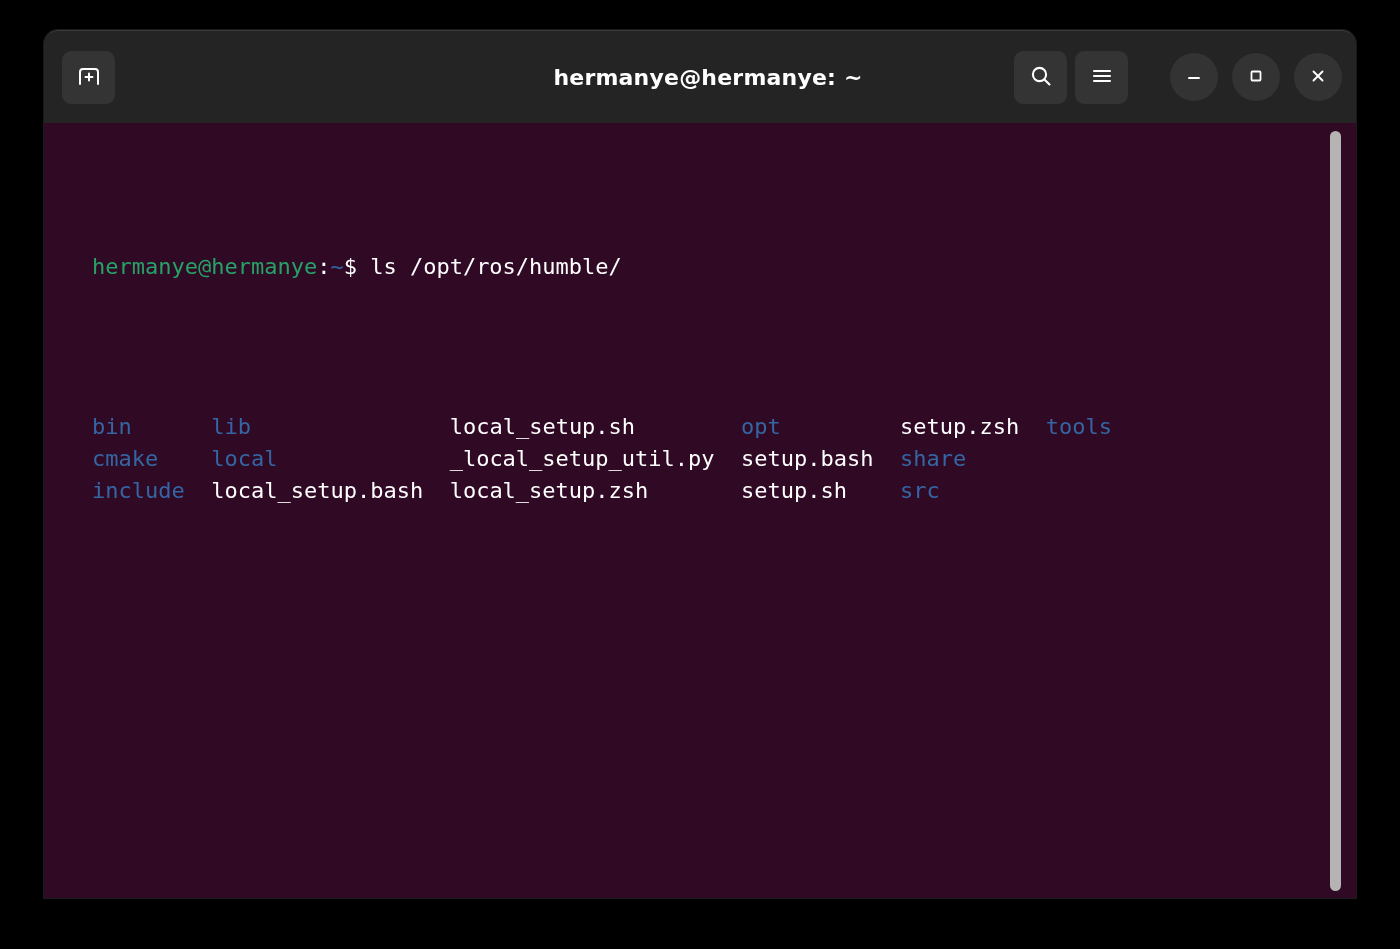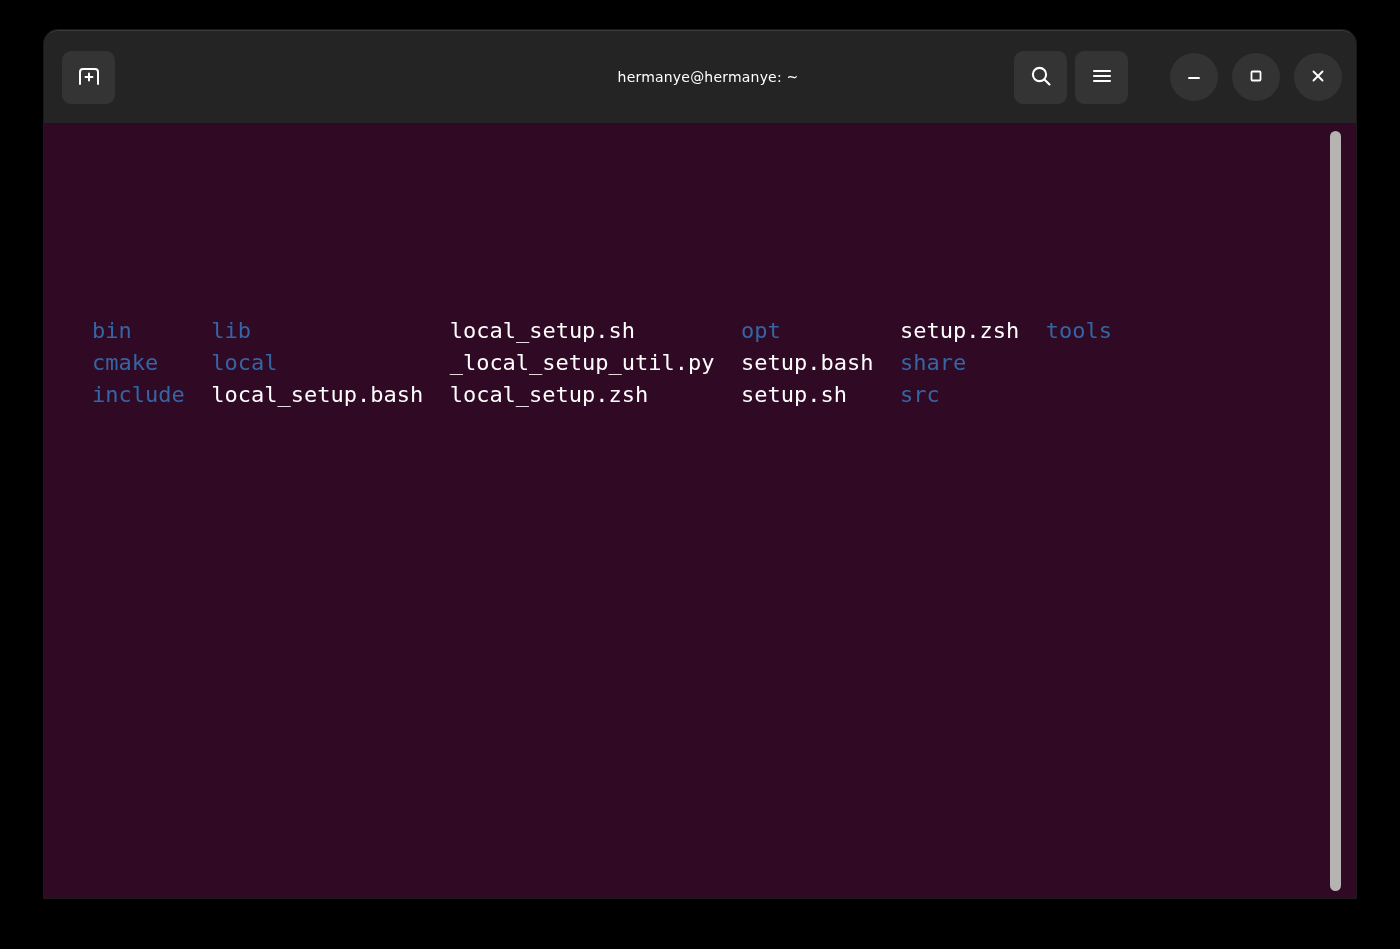--- a/index.html
+++ b/index.html
@@ -64,22 +64,22 @@
     position: absolute;
     left: 0;
     right: 0;
     top: 0;
     bottom: 0;
     display: flex;
     align-items: center;
     justify-content: center;
     color: #ffffff;
     font-family: "DejaVu Sans", sans-serif;
-    font-size: 14px;
-    font-weight: normal;
+    font-size: 22px;
+    font-weight: bold;
     letter-spacing: 0.2px;
     pointer-events: none;
     margin-left: 16px;
   }
 
   #tb-right {
     margin-left: auto;
     display: flex;
     align-items: center;
     gap: 0px;
@@ -212,20 +212,21 @@
         </button>
 
       </div>
     </div>
 
     <div id="terminal">
 
       <div id="term-text">
 
         
+        <div class="ln"><span class="c-prompt-user">hermanye@hermanye</span><span class="c-white">:</span><span class="c-blue">~</span><span class="c-white">$</span><span class="c-white"> ls /opt/ros/humble/</span></div>
 
         
         <div id="listing"><div class="ln"><span class="c-blue">bin</span>      <span class="c-blue">lib</span>               <span class="c-white">local_setup.sh</span>        <span class="c-blue">opt</span>         <span class="c-white">setup.zsh</span>  <span class="c-blue">tools</span></div><div class="ln"><span class="c-blue">cmake</span>    <span class="c-blue">local</span>             <span class="c-white">_local_setup_util.py</span>  <span class="c-white">setup.bash</span>  <span class="c-blue">share</span></div><div class="ln"><span class="c-blue">include</span>  <span class="c-white">local_setup.bash</span>  <span class="c-white">local_setup.zsh</span>       <span class="c-white">setup.sh</span>    <span class="c-blue">src</span></div></div>
 
         
 
       </div>
 
       <div id="scrollbar-track">
         <div id="scrollbar-thumb"></div>

